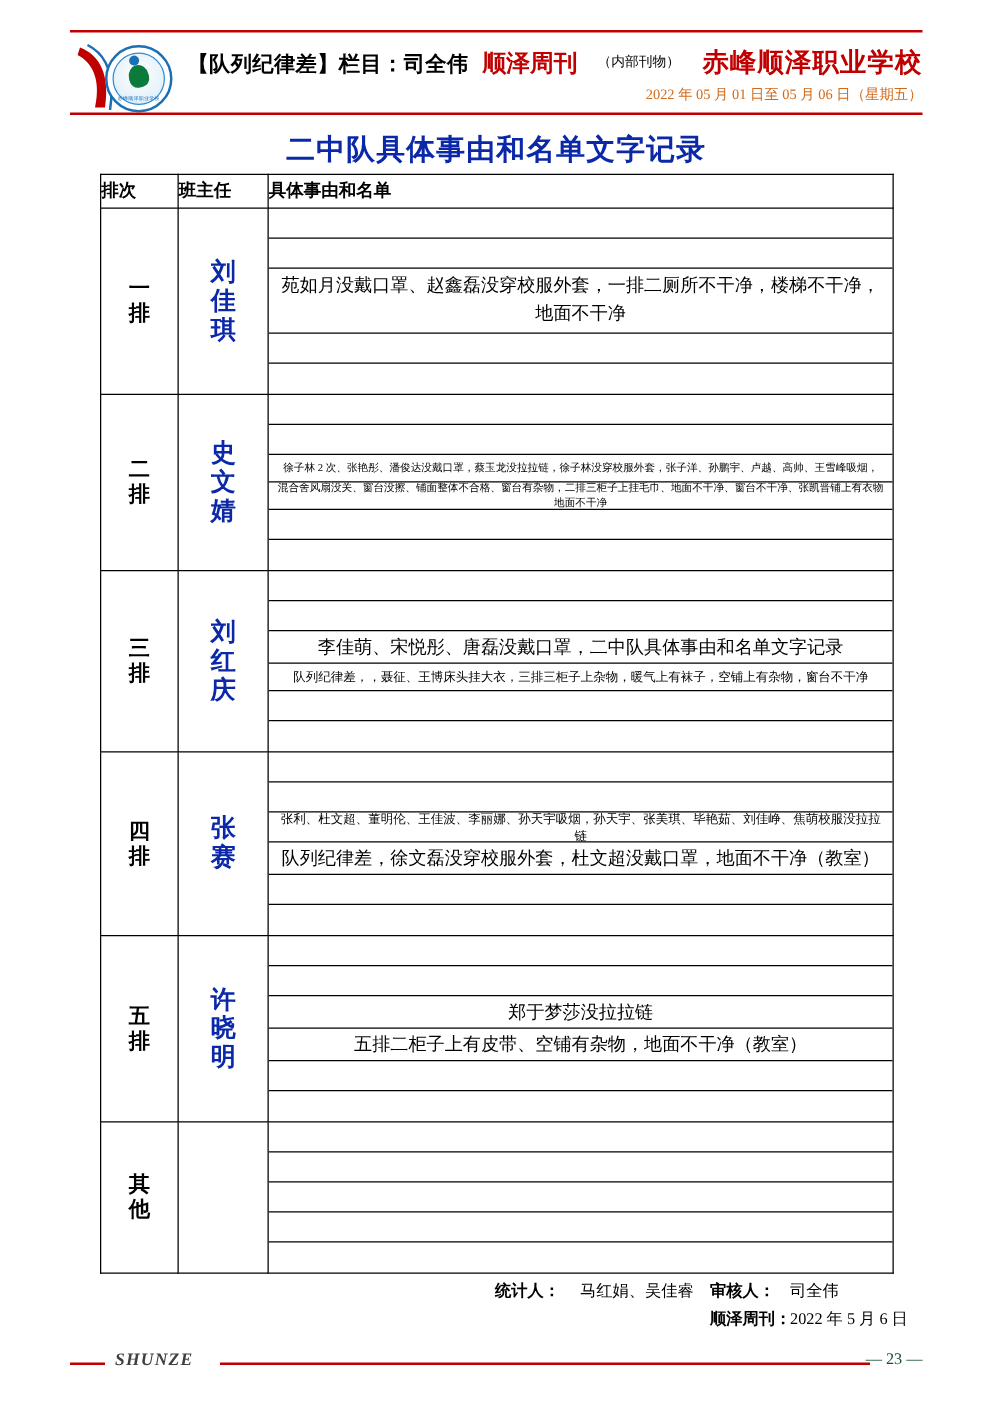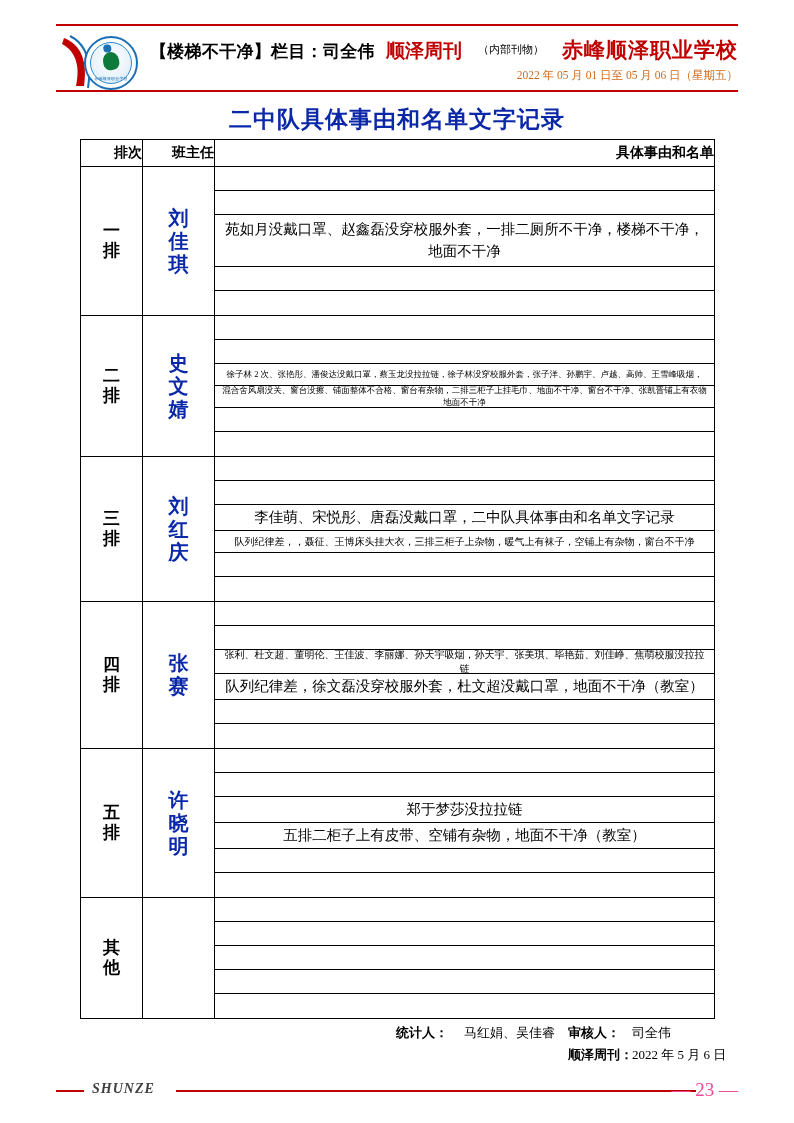--- a/index.html
+++ b/index.html
@@ -194,21 +194,21 @@
     vertical-align: middle;
   }
   .col-rank { width: 62px; }
   .col-teacher { width: 72px; }
   .col-detail { width: 500px; }
 
   thead th {
     height: 26px;
     font-size: 14px;
     font-weight: bold;
-    text-align: right;
+    text-align: left;
   }
   td.rank {
     text-align: center;
     font-size: 17px;
     font-weight: bold;
     line-height: 1.15;
   }
   td.teacher {
     text-align: center;
     font-size: 20px;
@@ -300,22 +300,22 @@
     left: 176px;
     top: 14px;
     width: 520px;
     height: 1.5px;
     background: #c00000;
   }
   .page-num {
     position: absolute;
     right: 56px;
     top: 3px;
-    font-size: 19px;
-    color: #ec4899;
+    font-size: 13px;
+    color: #14532d;
   }
 </style>
 </head>
 <body>
 
 <div class="page">
 
   <div class="header">
     <div class="header-rule"></div>
 
@@ -324,21 +324,21 @@
         <path d="M2,4 C18,10 26,26 22,52 L14,52 C19,30 12,16 0,10 Z" fill="#c00000"></path>
         <path d="M8,2 C24,10 30,28 26,54" stroke="#1a6fb5" stroke-width="2" fill="none"></path>
       </svg>
       <div class="emblem">
         <div class="inner"></div>
         <div class="figure"></div>
         <div class="band">赤峰顺泽职业学校</div>
       </div>
     </div>
 
-    <div class="hdr-col-title">【楼梯不干净】栏目：司全伟</div>
+    <div class="hdr-col-title">【队列纪律差】栏目：司全伟</div>
     <div class="hdr-journal">顺泽周刊</div>
     <div class="hdr-journal-sub">（内部刊物）</div>
     <div class="hdr-school">赤峰顺泽职业学校</div>
     <div class="hdr-daterange">2022 年 05 月 01 日至 05 月 06 日（星期五）</div>
     <div class="header-rule2"></div>
   </div>
 
   <div class="doc-title">二中队具体事由和名单文字记录</div>
 
   <div class="table-wrap">

